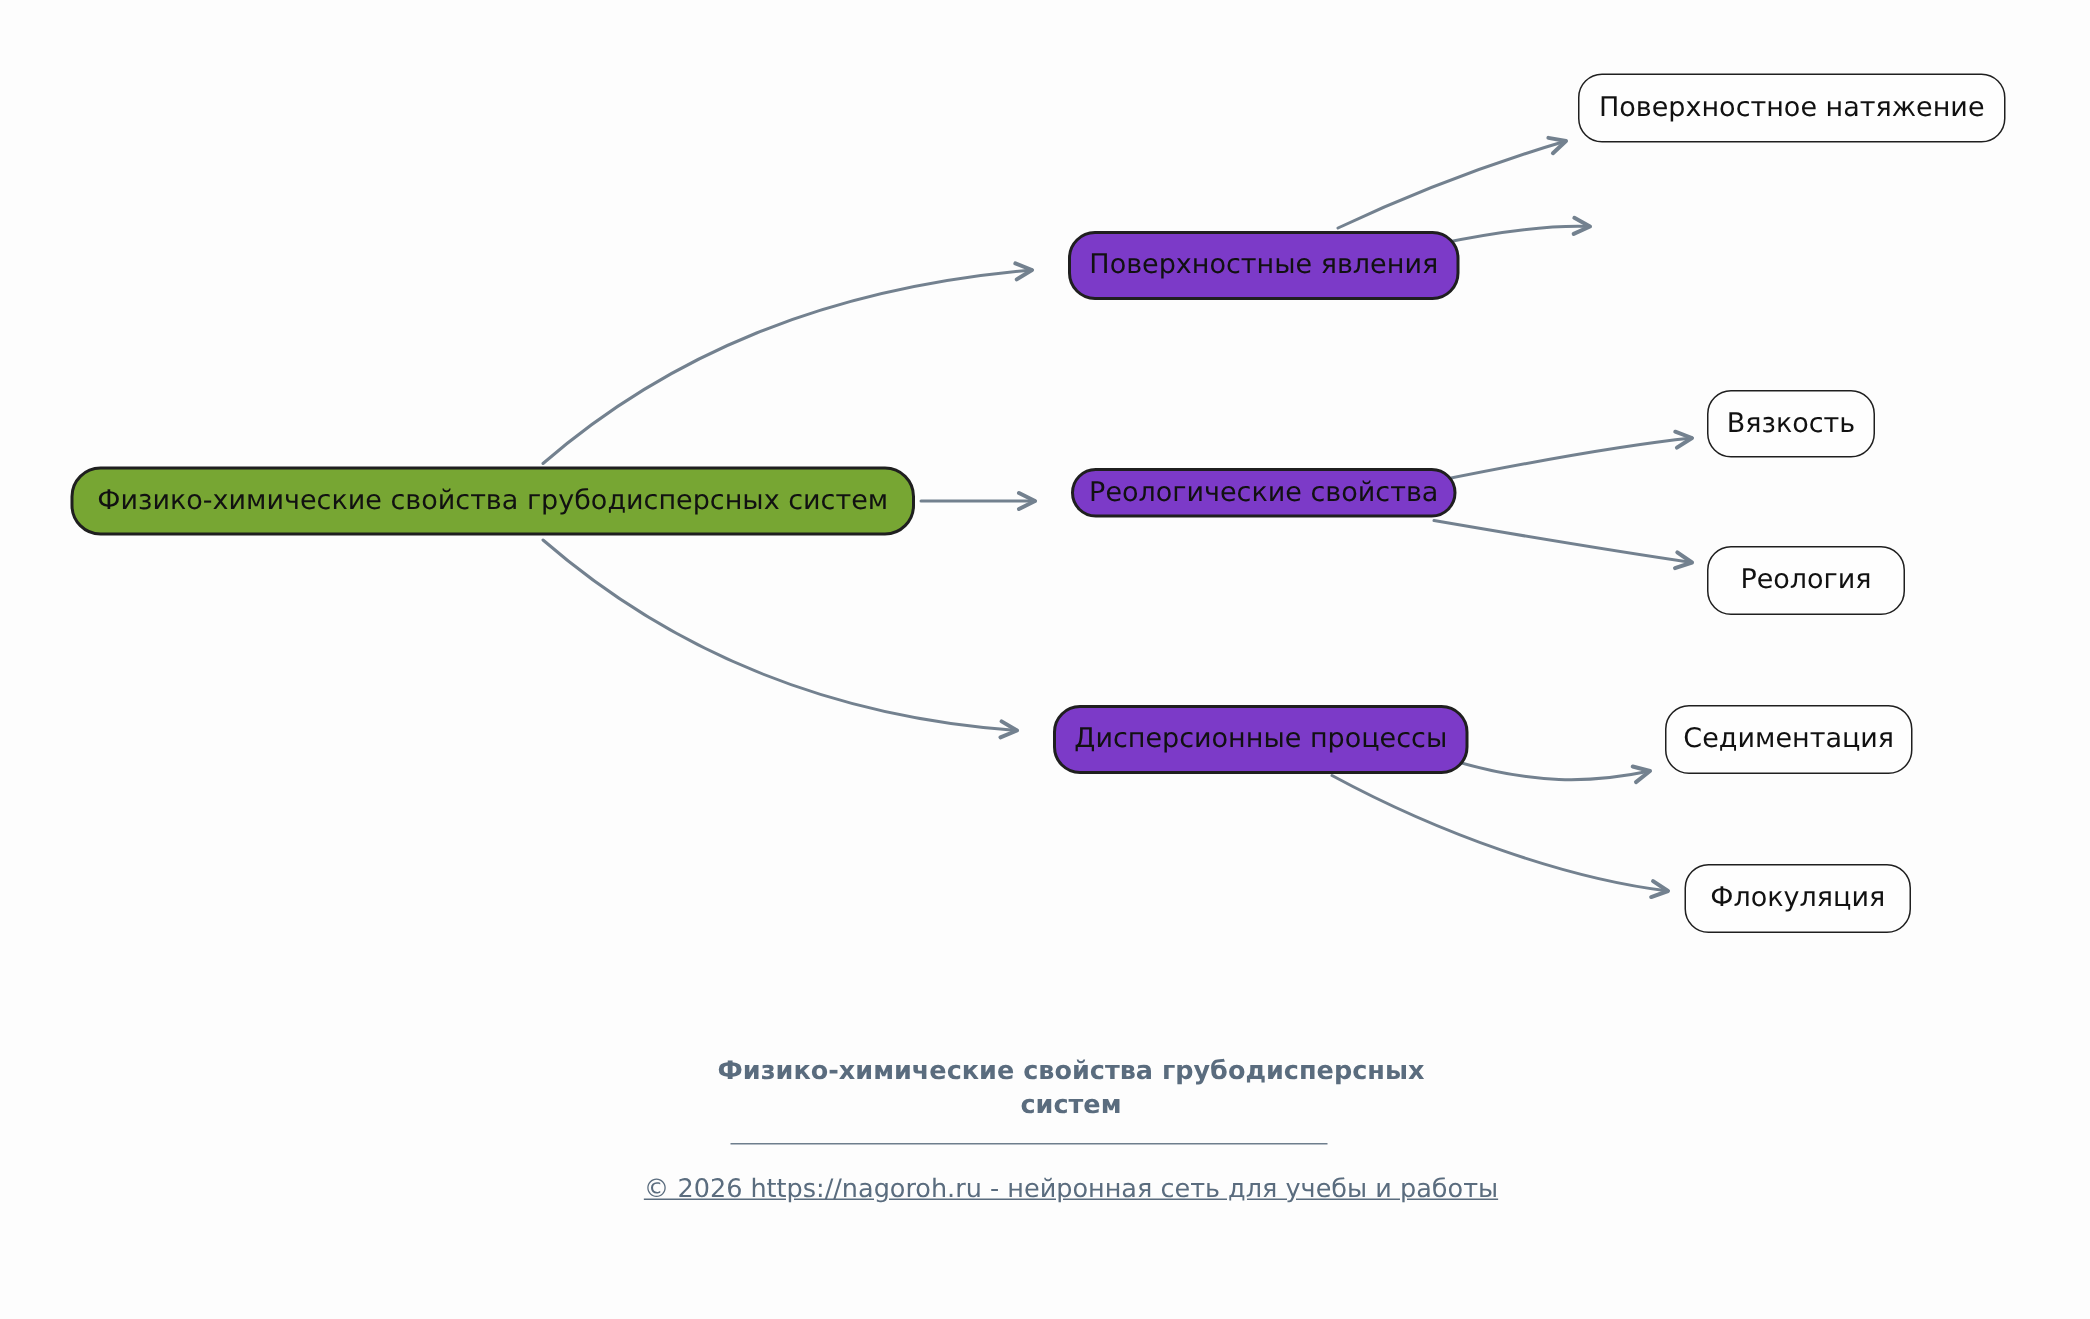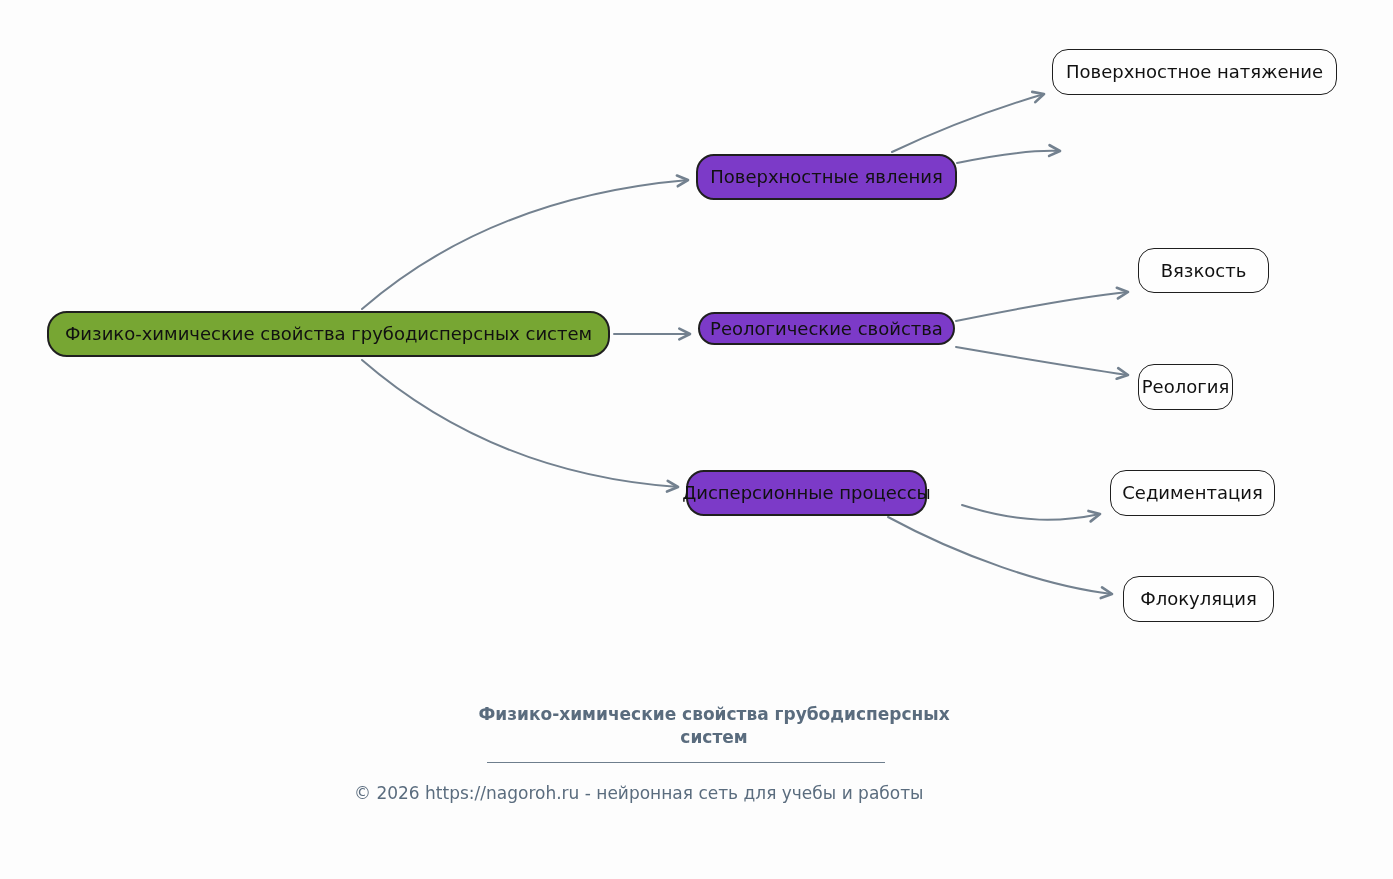--- a/index.html
+++ b/index.html
@@ -48,20 +48,21 @@
   }
   .node.root{
     background:var(--root-fill);
     border:2px solid var(--node-border);
     border-radius:20px;
   }
   .node.branch{
     background:var(--branch-fill);
     border:2px solid var(--node-border);
     border-radius:18px;
+    margin-left:16px;
   }
   .node.leaf{
     background:var(--leaf-fill);
     border:1.6px solid var(--node-border);
     border-radius:16px;
   }
   .footer-title{
     position:absolute;
     left:454px;
     top:703px;
@@ -78,22 +79,24 @@
     top:762px;
     width:398px;
     height:0;
     border-top:1.5px solid #6e7e8d;
   }
   .footer-copyright{
     position:absolute;
     left:354px;
     top:783px;
     width:720px;
+    text-align:center;
     font-size:17px;
     color:var(--footer-text);
+    text-decoration:underline;
   }
 </style>
 </head>
 <body>
 
 <div class="canvas">
 
   <svg class="connectors" viewBox="0 0 1393 879" xmlns="http://www.w3.org/2000/svg">
     <defs>
       <marker id="arrow" viewBox="0 0 12 12" refX="10" refY="6" markerWidth="8" markerHeight="8" orient="auto-start-reverse">
@@ -110,28 +113,28 @@
     <path d="M 962 505 C 1022 524, 1062 522, 1100 514" marker-end="url(#arrow)"></path>
     <path d="M 888 517 C 960 556, 1045 586, 1112 594" marker-end="url(#arrow)"></path>
   </svg>
 
   <div class="node root" style="left:47px;top:311px;width:563px;height:46px">Физико-химические свойства грубодисперсных систем</div>
 
   <div class="node branch" style="left:696px;top:154px;width:261px;height:46px">Поверхностные явления</div>
 
   <div class="node branch" style="left:698px;top:312px;width:257px;height:33px">Реологические свойства</div>
 
-  <div class="node branch" style="left:686px;top:470px;width:241px;height:46px">Дисперсионные процессы</div>
+  <div class="node branch" style="left:686px;top:470px;width:277px;height:46px">Дисперсионные процессы</div>
 
   <div class="node leaf" style="left:1052px;top:49px;width:285px;height:46px">Поверхностное натяжение</div>
 
 
-  <div class="node leaf" style="left:1138px;top:248px;width:131px;height:45px">Вязкость</div>
+  <div class="node leaf" style="left:1138px;top:260px;width:112px;height:45px">Вязкость</div>
 
-  <div class="node leaf" style="left:1138px;top:364px;width:95px;height:46px">Реология</div>
+  <div class="node leaf" style="left:1138px;top:364px;width:132px;height:46px">Реология</div>
 
   <div class="node leaf" style="left:1110px;top:470px;width:165px;height:46px">Седиментация</div>
 
   <div class="node leaf" style="left:1123px;top:576px;width:151px;height:46px">Флокуляция</div>
 
   <div class="footer-title">Физико-химические свойства грубодисперсных систем</div>
 
   <div class="footer-divider"></div>
 
   <div class="footer-copyright">© 2026 https://nagoroh.ru - нейронная сеть для учебы и работы</div>

